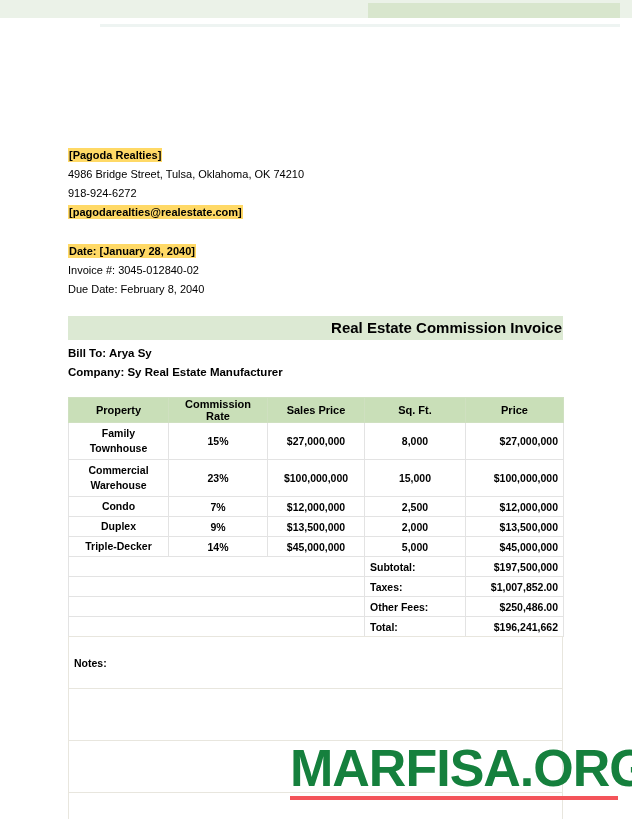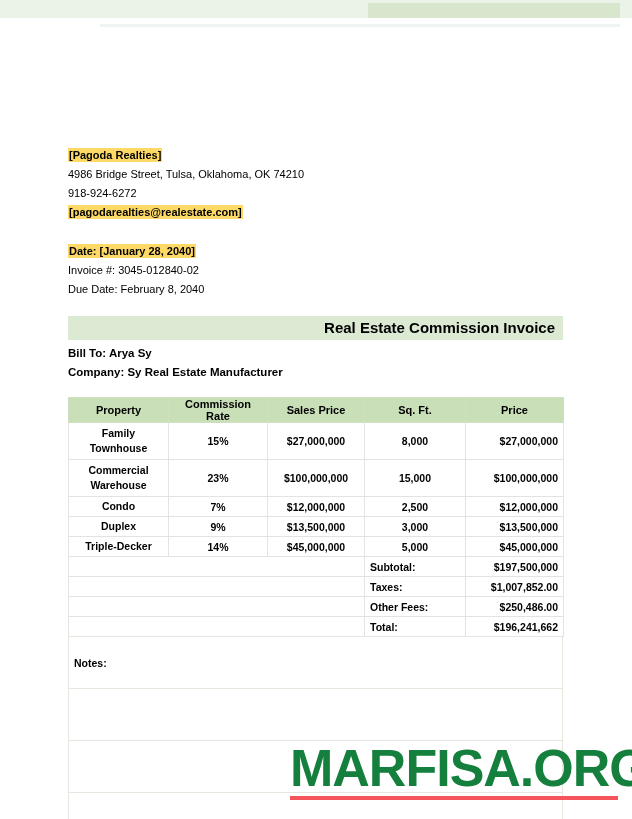--- a/index.html
+++ b/index.html
@@ -76,21 +76,21 @@
     position: absolute;
     left: 68px;
     top: 316px;
     width: 495px;
     height: 24px;
     background: #dce9d3;
     box-sizing: border-box;
   }
   .title-text {
     position: absolute;
-    right: 8px;
+    right: 1px;
     top: 2px;
     font-size: 15px;
     font-weight: bold;
     line-height: 20px;
     white-space: nowrap;
     text-align: right;
   }
 
   
   .billto-block {
@@ -266,21 +266,21 @@
         <td class="cell-prop">Condo</td>
         <td class="cell-center">7%</td>
         <td class="cell-center">$12,000,000</td>
         <td class="cell-center">2,500</td>
         <td class="cell-right">$12,000,000</td>
       </tr>
       <tr class="row-short">
         <td class="cell-prop">Duplex</td>
         <td class="cell-center">9%</td>
         <td class="cell-center">$13,500,000</td>
-        <td class="cell-center">3,000</td>
+        <td class="cell-center">2,000</td>
         <td class="cell-right">$13,500,000</td>
       </tr>
       <tr class="row-short">
         <td class="cell-prop">Triple-Decker</td>
         <td class="cell-center">14%</td>
         <td class="cell-center">$45,000,000</td>
         <td class="cell-center">5,000</td>
         <td class="cell-right">$45,000,000</td>
       </tr>
 

